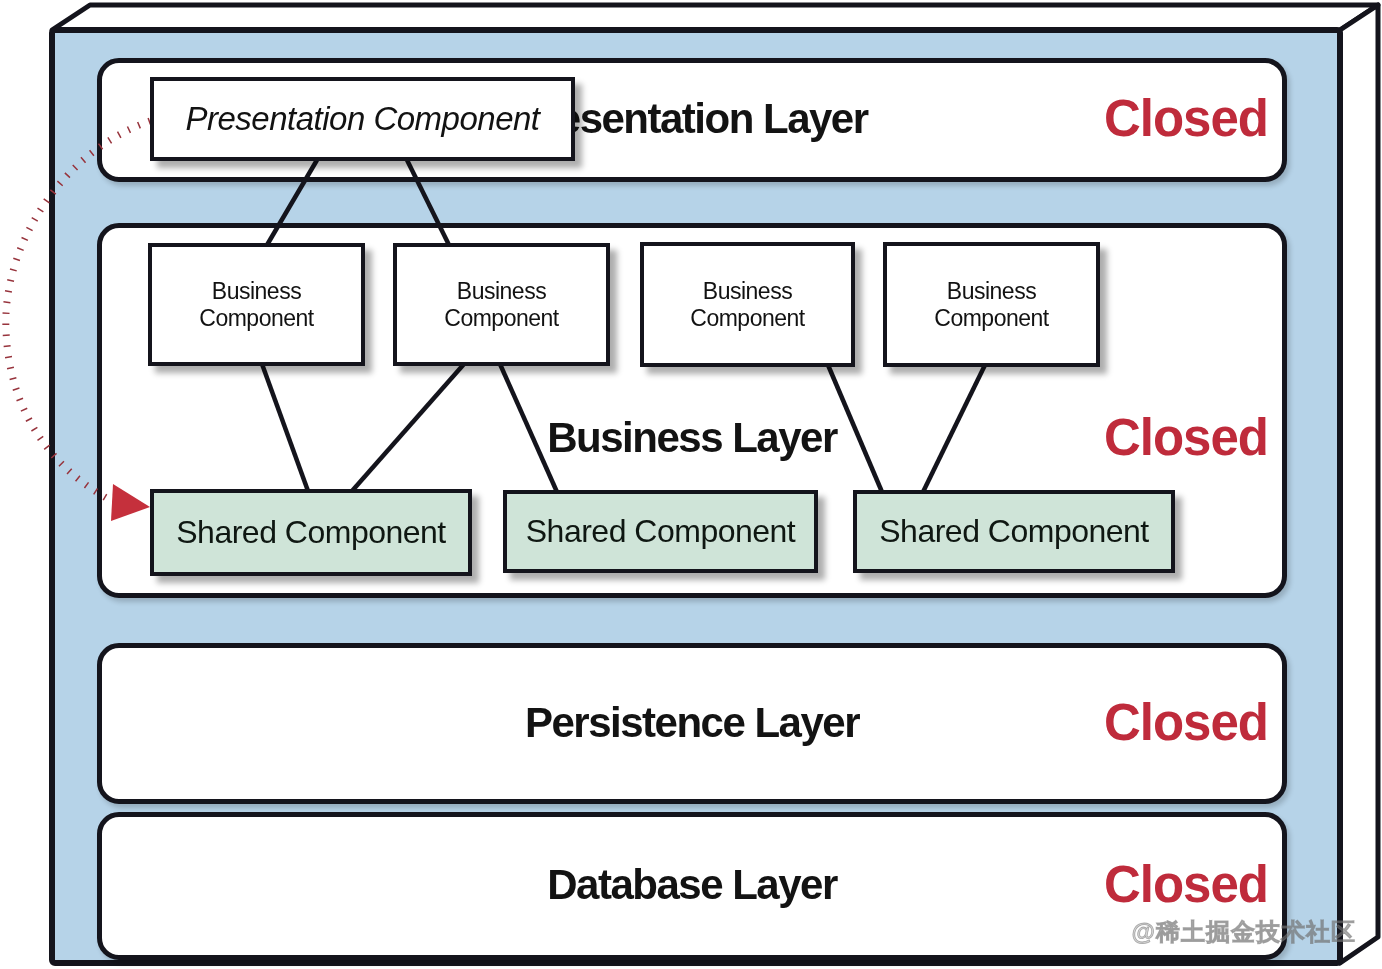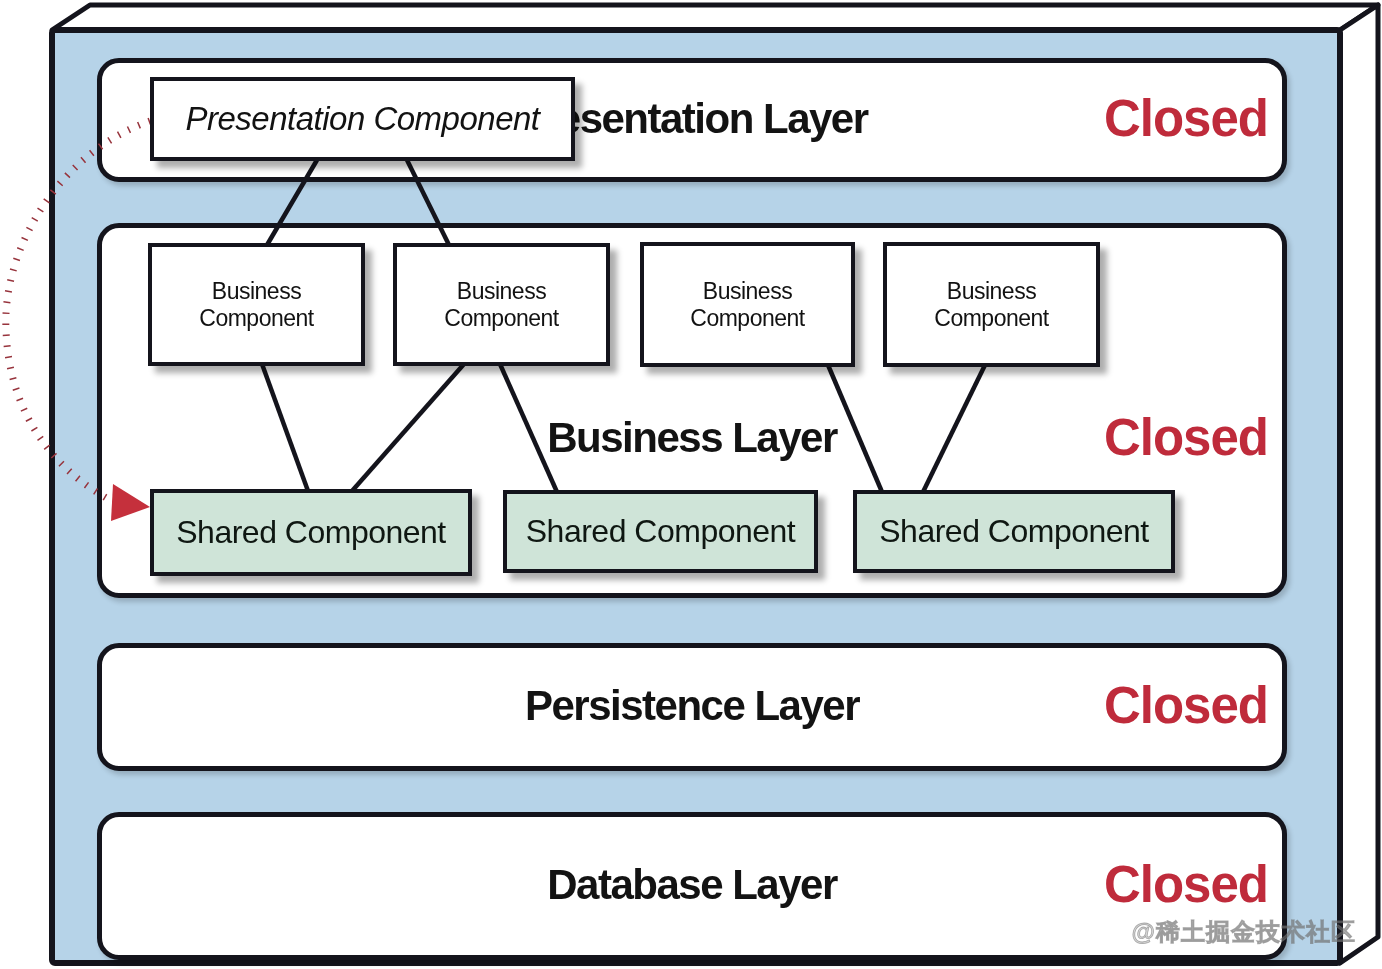--- a/index.html
+++ b/index.html
@@ -9,21 +9,21 @@
   }
   svg.fill{position:absolute;left:0;top:0;width:1382px;height:969px;pointer-events:none;}
   
   .layer-row{
     position:absolute;left:97px;width:1190px;box-sizing:border-box;
     background:#ffffff;border:5px solid #14141c;border-radius:22px;
     box-shadow:3px 4px 5px rgba(0,0,0,0.18);
   }
   #row-presentation{top:58px;height:124px;}
   #row-business{top:223px;height:375px;}
-  #row-persistence{top:643px;height:128px;}
+  #row-persistence{top:643px;height:161px;}
   #row-database{top:812px;height:148px;}
   .layer-title{
     position:absolute;left:0;right:0;top:50%;transform:translateY(-52%);
     text-align:center;font-size:42px;font-weight:700;letter-spacing:-1.5px;
     color:#131313;white-space:nowrap;
   }
   .closed{
     position:absolute;right:14px;top:50%;transform:translateY(-52%);
     font-size:51px;font-weight:700;letter-spacing:-1px;
     color:var(--color-closed_red,#bf2b3b);white-space:nowrap;

